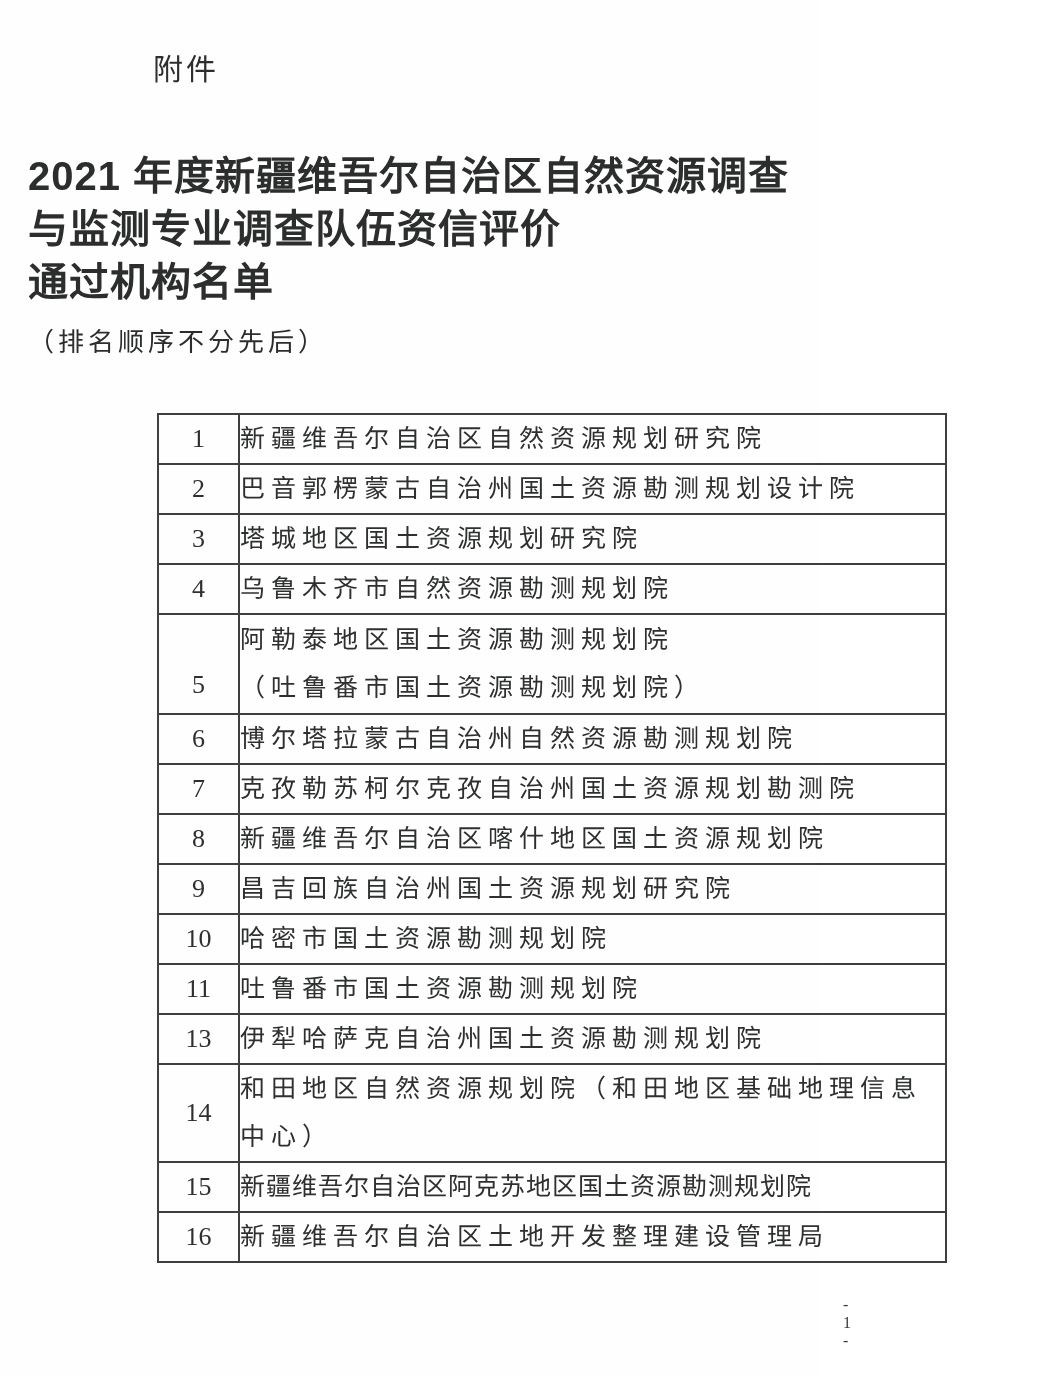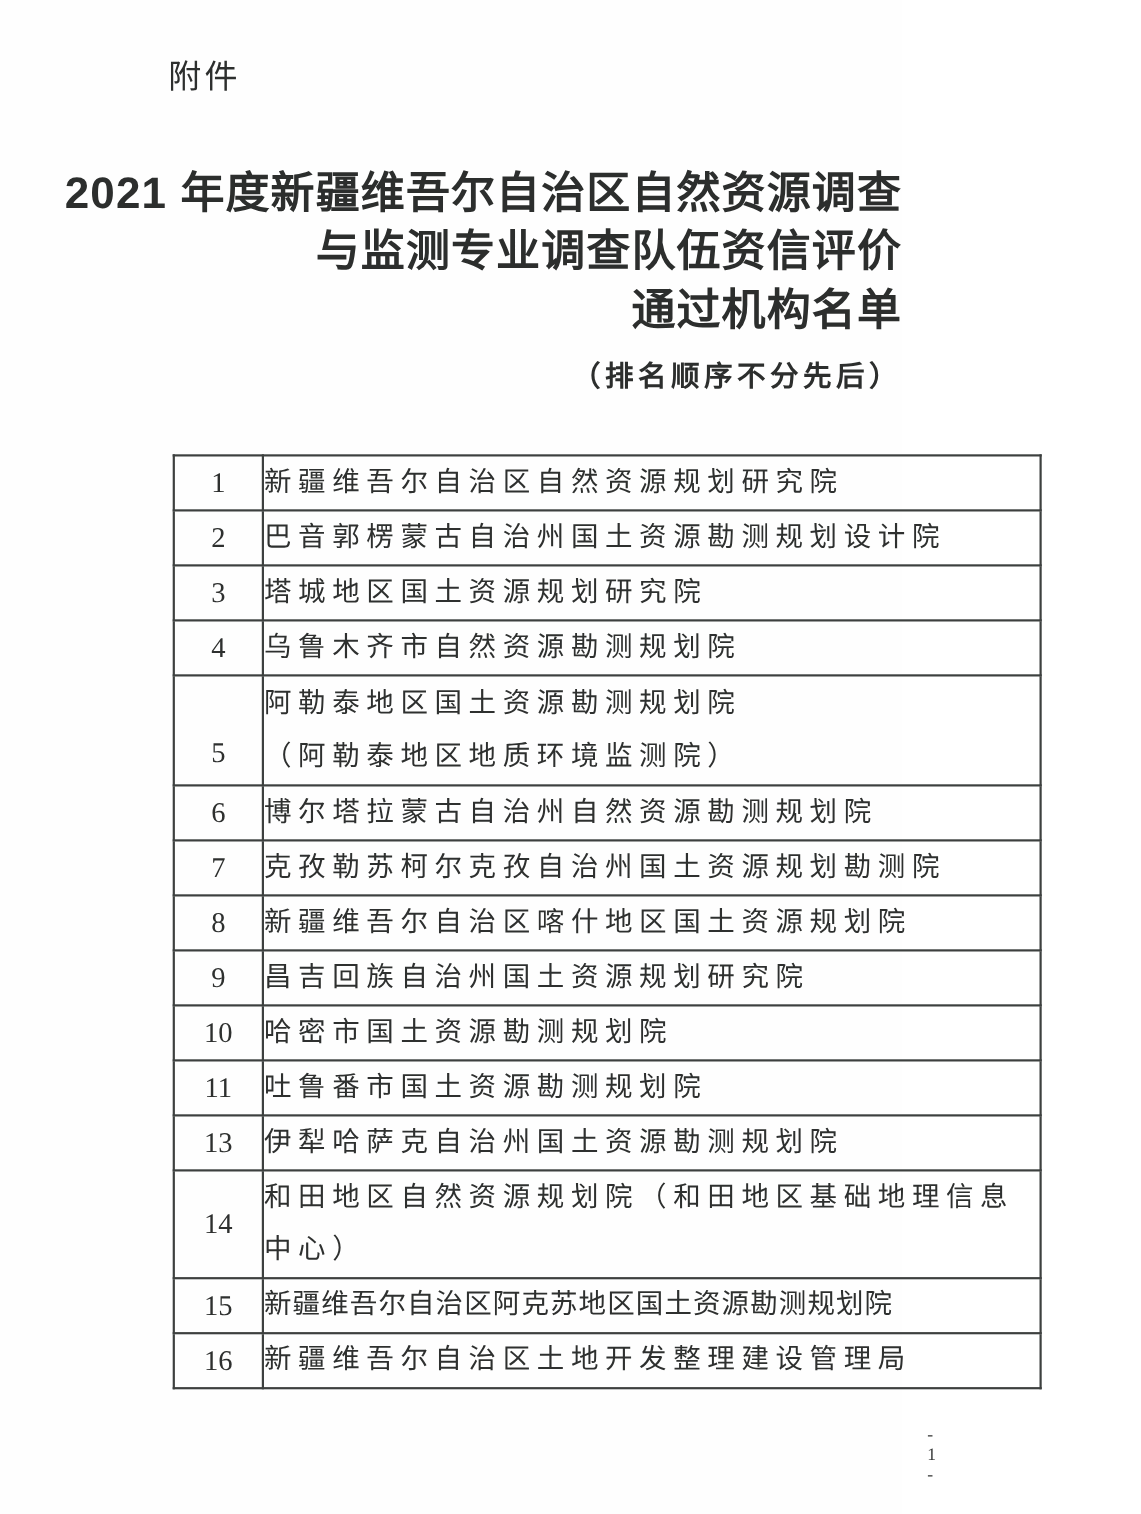--- a/index.html
+++ b/index.html
@@ -28,35 +28,35 @@
     letter-spacing: 3px;
     color: #2d2f2e;
   }
   .title-block {
     position: absolute;
     top: 150px;
     left: 0;
     width: 100%;
     padding-left: 28px;
     box-sizing: border-box;
-    text-align: right;
+    text-align: left;
   }
   .title-line {
     font-family: "Liberation Sans", sans-serif;
     font-weight: bold;
     font-size: 40px;
     line-height: 53px;
     letter-spacing: 1px;
     color: #2c2e2d;
   }
   .subtitle {
     margin-top: 12px;
     font-family: "Liberation Serif", serif;
     font-size: 26px;
-    font-weight: bold;
+    font-weight: normal;
     letter-spacing: 4px;
     color: #2c2e2d;
   }
   table.roster {
     position: absolute;
     left: 157px;
     top: 413px;
     width: 790px;
     border-collapse: collapse;
     table-layout: fixed;
@@ -144,21 +144,21 @@
         <tr data-name="table-row">
     <td class="num" data-name="row-number">4</td>
     <td class="org" data-name="org-name">
             <div class="line" data-name="org-name-line">乌鲁木齐市自然资源勘测规划院</div>
           </td>
   </tr>
         <tr data-name="table-row" class="two-line">
     <td class="num" data-name="row-number">5</td>
     <td class="org" data-name="org-name">
             <div class="line" data-name="org-name-line">阿勒泰地区国土资源勘测规划院</div>
-            <div class="line" data-name="org-name-line">（阿勒泰地区地质环境监测院）</div>
+            <div class="line" data-name="org-name-line">（吐鲁番市国土资源勘测规划院）</div>
           </td>
   </tr>
         <tr data-name="table-row">
     <td class="num" data-name="row-number">6</td>
     <td class="org" data-name="org-name">
             <div class="line" data-name="org-name-line">博尔塔拉蒙古自治州自然资源勘测规划院</div>
           </td>
   </tr>
         <tr data-name="table-row">
     <td class="num" data-name="row-number">7</td>

